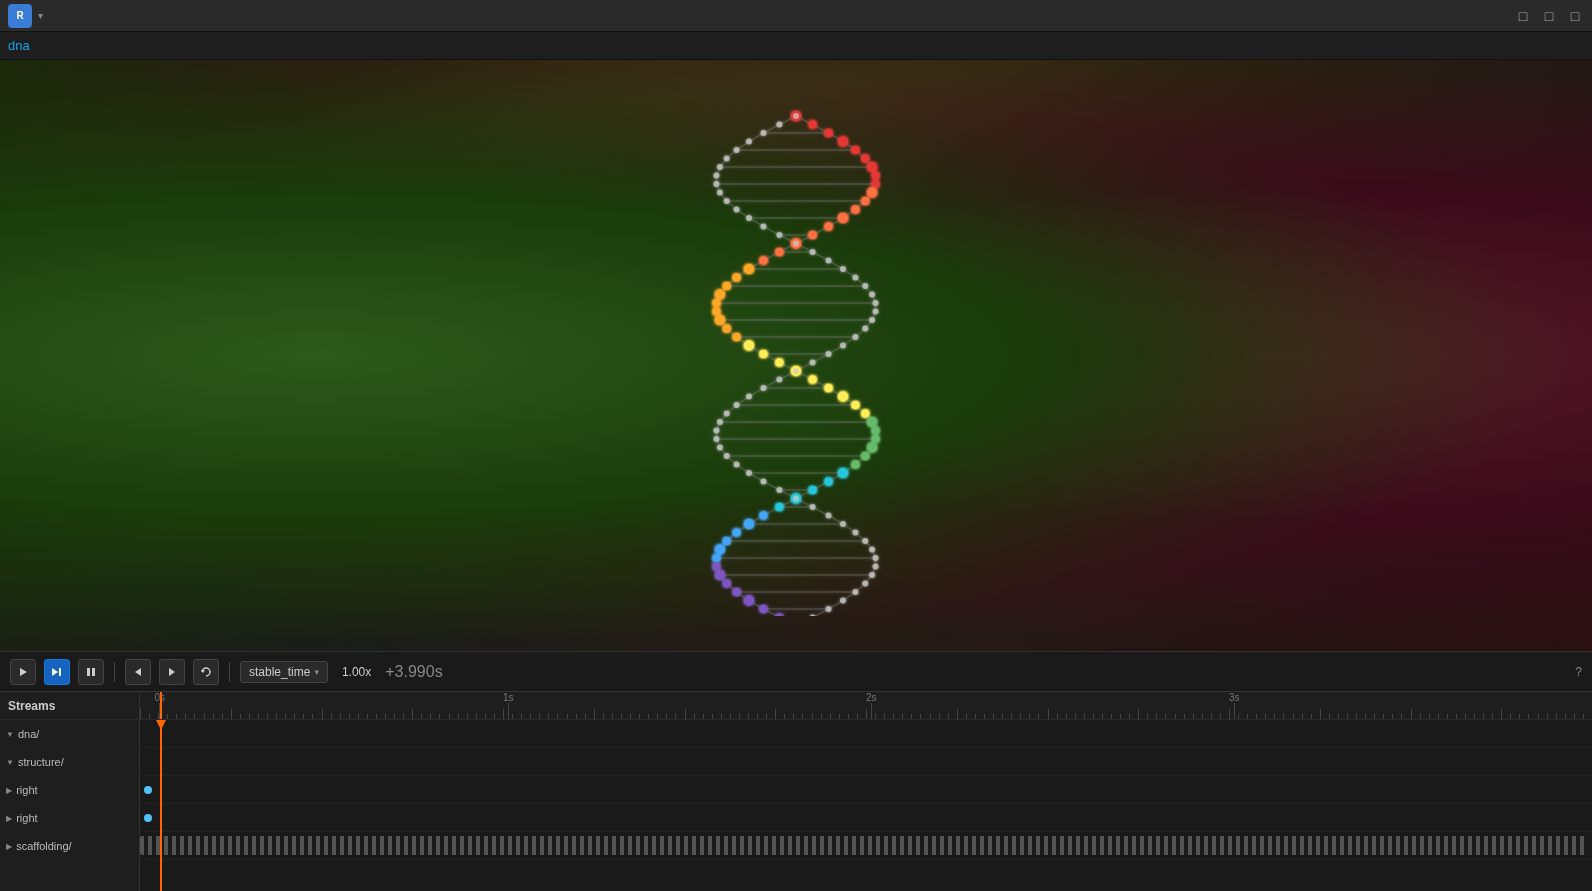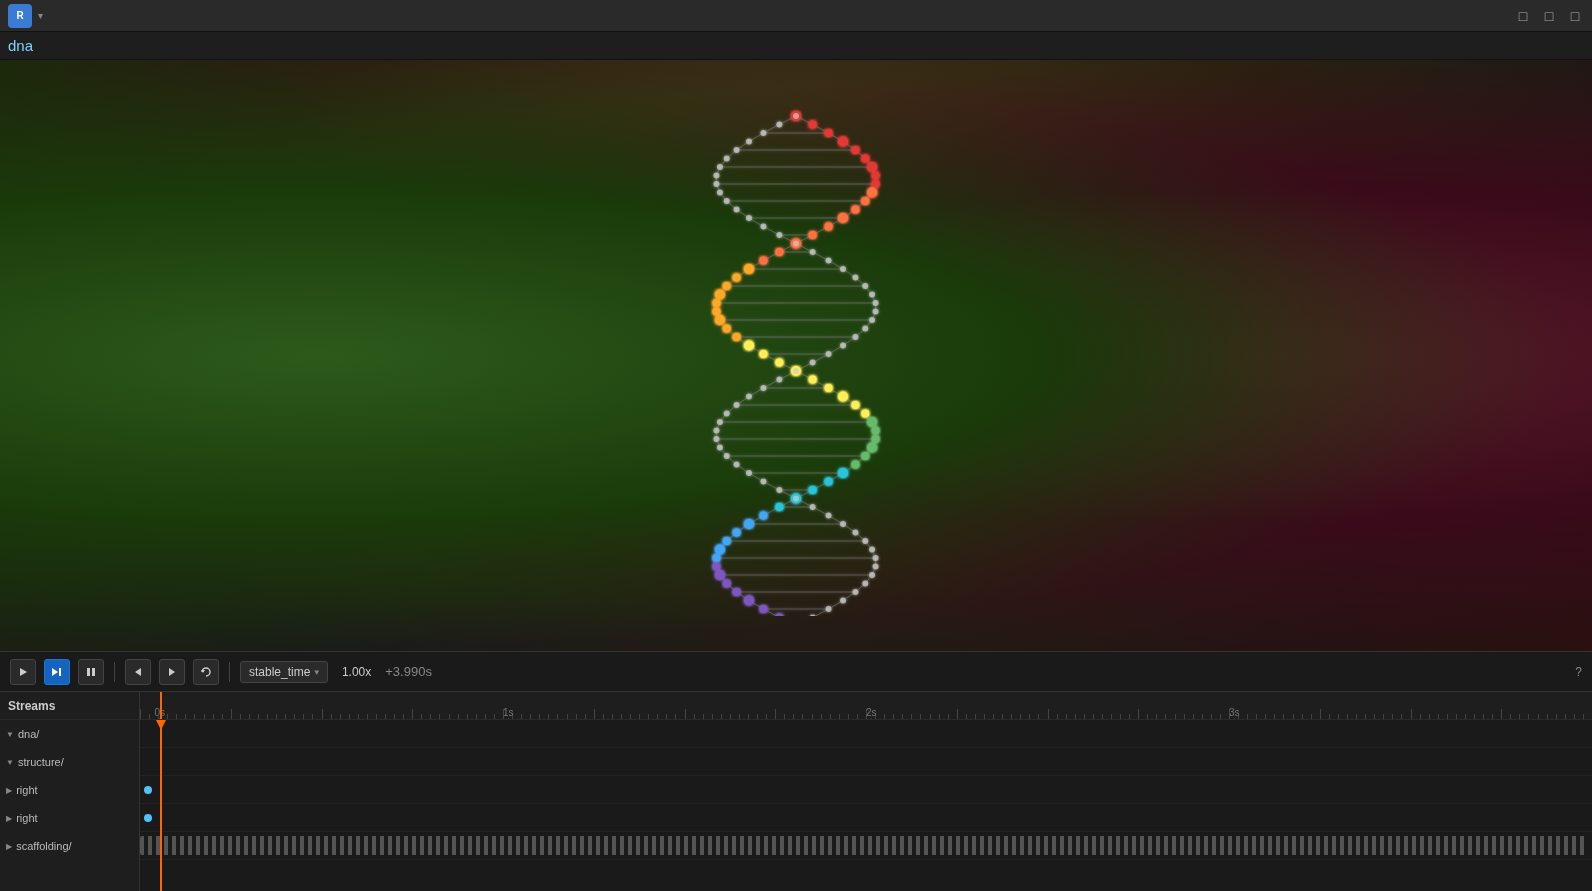--- a/index.html
+++ b/index.html
@@ -63,22 +63,22 @@
     #title-bar {
       height: 28px;
       background: #1e1e1e;
       display: flex;
       align-items: center;
       padding: 0 8px;
       border-bottom: 1px solid #111;
       flex-shrink: 0;
     }
     #title-bar span {
-      color: #7dd3fc;
-      font-size: 15px;
+      color: #0ea5e9;
+      font-size: 13px;
     }
 
     
     #viewport {
       flex: 1;
       position: relative;
       overflow: hidden;
       min-height: 0;
     }
 
@@ -152,21 +152,21 @@
       font-size: 9px;
       color: #888;
     }
     .speed-display {
       color: #ccc;
       font-size: 12px;
       padding: 2px 6px;
     }
     .time-offset {
       color: #888;
-      font-size: 13px;
+      font-size: 16px;
     }
     .ctrl-bar-right {
       margin-left: auto;
       color: #888;
       font-size: 12px;
     }
 
     
     #timeline-area {
       height: 200px;
@@ -235,21 +235,21 @@
       position: absolute;
       top: 0;
       bottom: 0;
       display: flex;
       flex-direction: column;
       align-items: center;
     }
     .ruler-label {
       font-size: 10px;
       color: #777;
-      margin-top: 15px;
+      margin-top: 0;
     }
     .ruler-line {
       flex: 1;
       width: 1px;
       background: #444;
     }
     #track-content {
       flex: 1;
       position: relative;
     }

